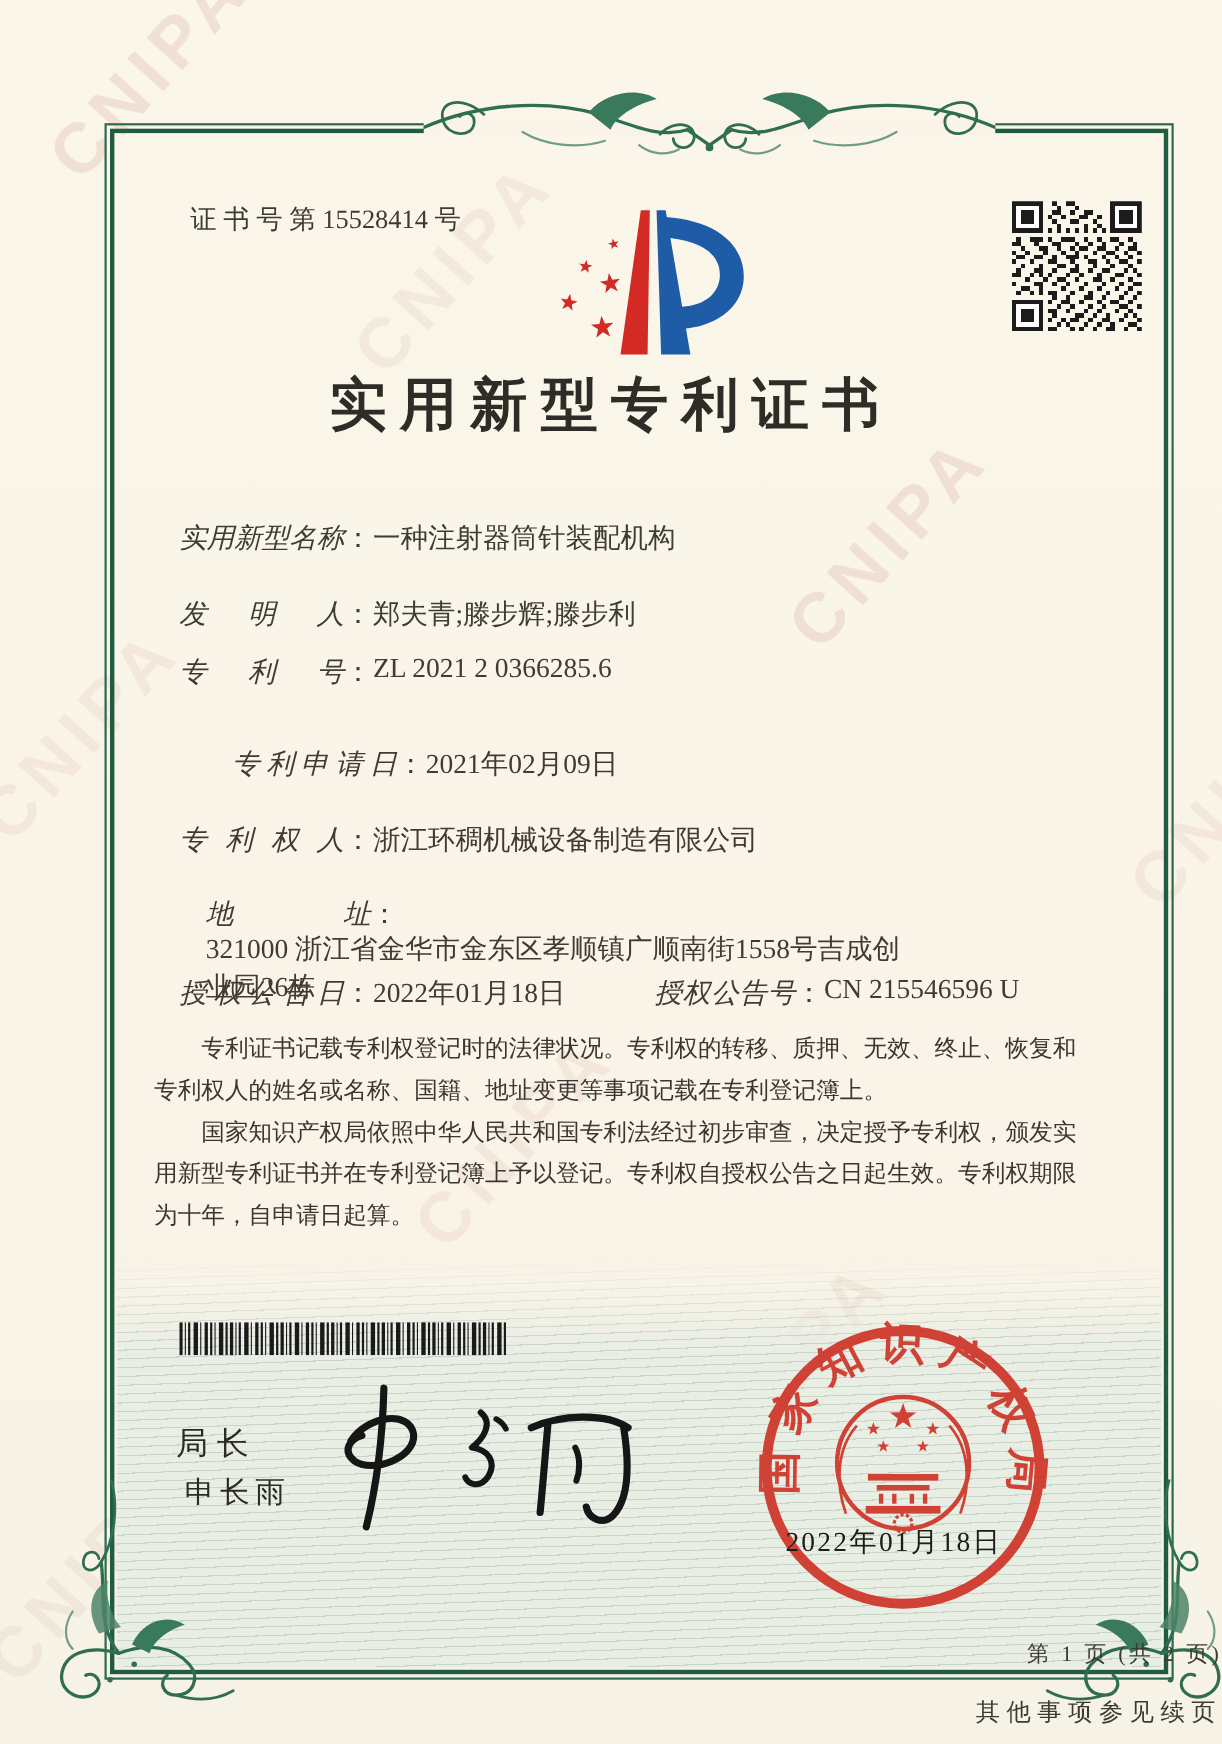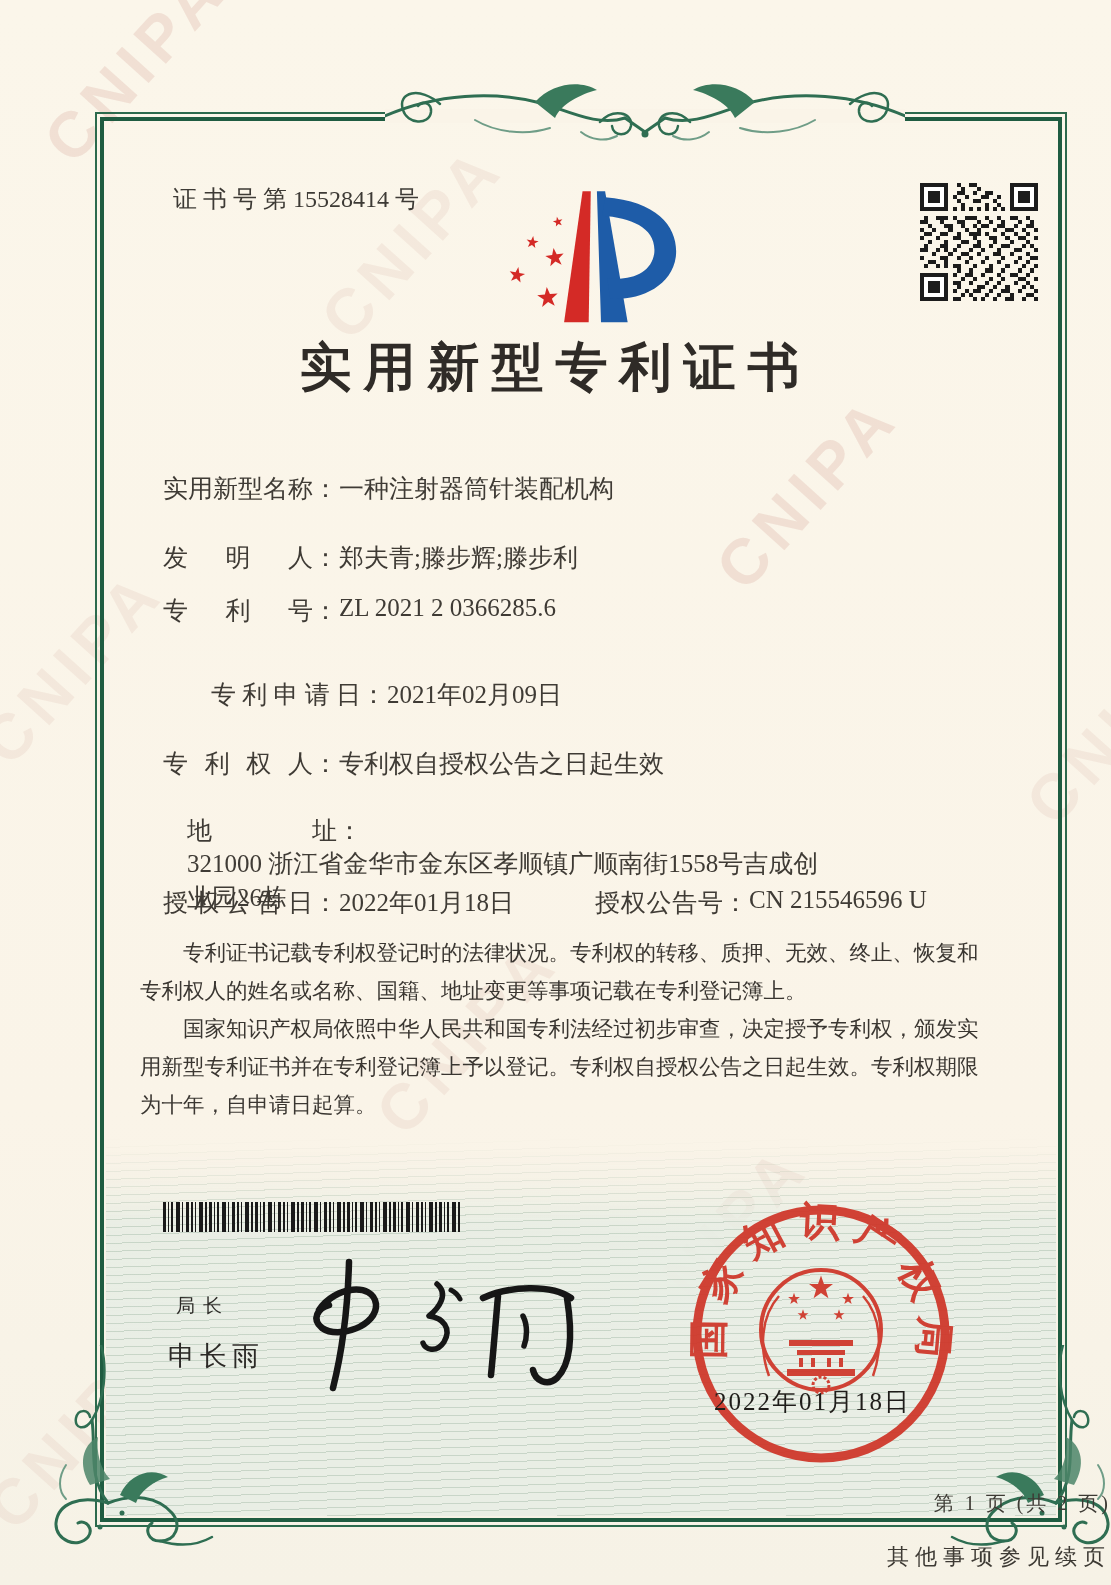--- a/index.html
+++ b/index.html
@@ -30,35 +30,35 @@
   .orn-br{left:934px;top:1345px;width:200px;height:210px;transform:scaleX(-1);}
   
   .cert-no{position:absolute;left:148px;top:183px;font-size:24px;color:#3d3a35;z-index:4;margin-left:25px;}
   .logo{position:absolute;left:478px;top:170px;width:205px;height:155px;z-index:4;}
   .qr{position:absolute;left:920px;top:183px;width:118px;height:118px;z-index:4;}
   .title{position:absolute;left:0;right:0;top:333px;text-align:center;
          font-size:52px;font-weight:bold;letter-spacing:12px;color:#2f2b27;z-index:4;}
   
   .fields{position:absolute;left:163px;top:462px;width:830px;font-size:25px;color:#3f3b35;z-index:4;}
   .frow{position:absolute;left:0;white-space:nowrap;}
-  .flabel{display:inline-block;width:150px;text-align:justify;text-align-last:justify;vertical-align:top;}
+  .flabel{display:inline-block;width:150px;text-align:justify;text-align-last:justify;vertical-align:top;font-style:italic;}
   .fcolon{display:inline-block;width:26px;vertical-align:top;}
   .fvalue{display:inline-block;vertical-align:top;}
   .frow.addr{white-space:normal;margin-left:24px;}
   .frow.addr .fvalue{width:650px;line-height:34px;}
   .grant2{position:absolute;left:432px;top:0;white-space:nowrap;}
   .grant2 .flabel{width:128px;}
   
   .paras{position:absolute;left:140px;top:934px;width:848px;z-index:4;
          font-size:21.5px;line-height:38px;color:#3a3631;}
   .paras p{margin:0;text-indent:2em;}
   
   .barcode{position:absolute;left:163px;top:1202px;width:297px;height:30px;z-index:4;}
-  .signer-title{position:absolute;left:176px;top:1293px;font-family:Liberation Sans, sans-serif;
-        font-size:19px;letter-spacing:8px;color:#2c2a27;z-index:4;}
+  .signer-title{position:absolute;left:160px;top:1293px;font-family:Liberation Sans, sans-serif;
+        font-size:29px;letter-spacing:8px;color:#2c2a27;z-index:4;}
   .signer-name{position:absolute;left:168px;top:1338px;font-family:Liberation Sans, sans-serif;
         font-size:27px;letter-spacing:5px;color:#2c2a27;z-index:4;}
   .signature{position:absolute;left:285px;top:1248px;width:300px;height:145px;z-index:4;}
   .seal{position:absolute;left:685px;top:1198px;width:272px;height:272px;z-index:5;opacity:.93;}
   .seal-date{position:absolute;left:714px;top:1385px;font-size:25px;letter-spacing:2px;
         color:#1e1c19;z-index:6;}
   .page-info{position:absolute;left:0;right:0;top:1490px;text-align:right;
         font-size:20px;letter-spacing:3px;color:#3d3a34;z-index:4;}
   .foot-note{position:absolute;left:0;right:0;top:1542px;text-align:right;
         font-size:22px;letter-spacing:6px;color:#3d3a34;z-index:4;}
@@ -184,21 +184,21 @@
     <div class="frow" style="top:79px;">
       <span class="flabel">发明人</span><span class="fcolon">：</span><span class="fvalue">郑夫青;滕步辉;滕步利</span>
     </div>
     <div class="frow" style="top:132px;">
       <span class="flabel">专利号</span><span class="fcolon">：</span><span class="fvalue">ZL 2021 2 0366285.6</span>
     </div>
     <div class="frow" style="top:216px;margin-left:48px;">
       <span class="flabel">专利申请日</span><span class="fcolon">：</span><span class="fvalue">2021年02月09日</span>
     </div>
     <div class="frow" style="top:285px;">
-      <span class="flabel">专利权人</span><span class="fcolon">：</span><span class="fvalue">专利权自授权公告之日起生效</span>
+      <span class="flabel">专利权人</span><span class="fcolon">：</span><span class="fvalue">浙江环稠机械设备制造有限公司</span>
     </div>
     <div class="frow addr" style="top:352px;">
       <span class="flabel">地址</span><span class="fcolon">：</span><span class="fvalue">321000 浙江省金华市金东区孝顺镇广顺南街1558号吉成创业园26栋</span>
     </div>
     <div class="frow" style="top:424px;">
       <span class="flabel">授权公告日</span><span class="fcolon">：</span><span class="fvalue">2022年01月18日</span>
       <span class="grant2">
         <span class="flabel">授权公告号</span><span class="fcolon">：</span><span class="fvalue">CN 215546596 U</span>
       </span>
     </div>

